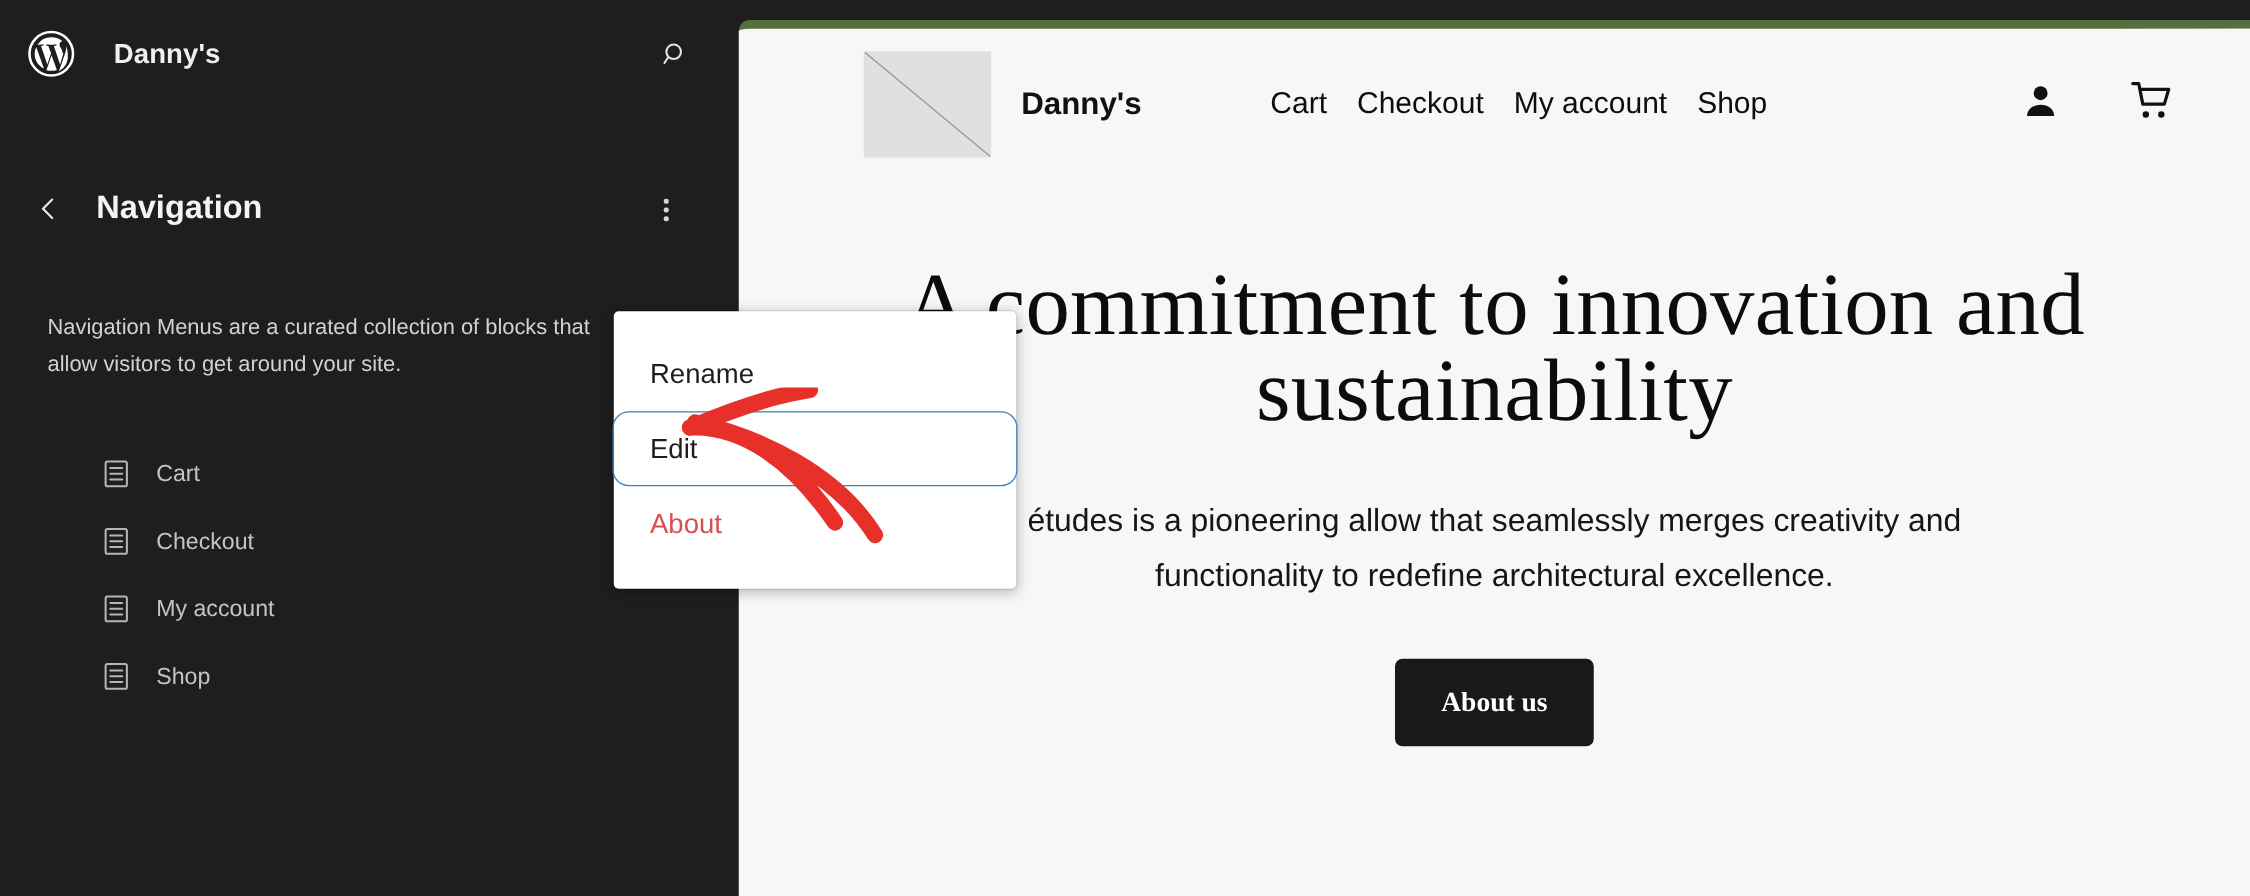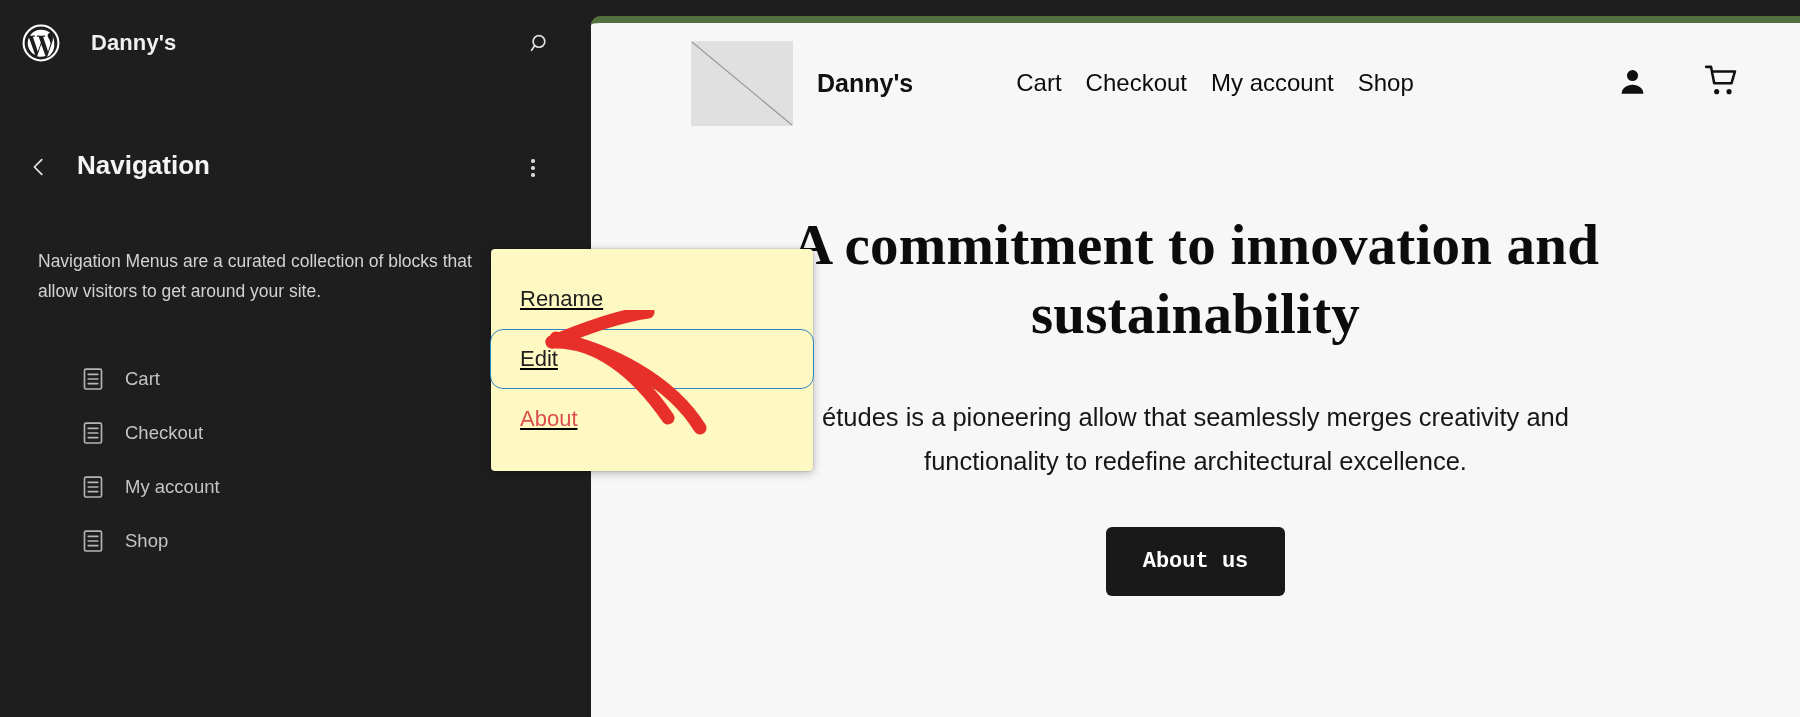--- a/index.html
+++ b/index.html
@@ -168,23 +168,23 @@
     padding-right: 4px;
   }
   .hdr-icon { cursor: pointer; display: block; }
 
   .hero {
     text-align: center;
     padding: 67px 110px 0 110px;
   }
   .hero h1 {
     font-family: "Liberation Serif", serif;
-    font-size: 57px;
+    font-size: 71px;
     line-height: 69px;
-    font-weight: 700;
+    font-weight: 400;
     color: #0c0c0c;
     letter-spacing: .2px;
   }
   .hero p {
     margin: 47px auto 0 auto;
     max-width: 810px;
     font-size: 25.5px;
     line-height: 44px;
     color: #161616;
   }
@@ -192,36 +192,35 @@
     display: inline-block;
     margin-top: 44px;
     background: #191919;
     color: #fff;
     font-size: 22px;
     font-weight: 700;
     padding: 22px 37px;
     border: none;
     border-radius: 6px;
     cursor: pointer;
-    font-family: Liberation Mono, monospace;
+    font-family: Liberation Serif, serif;
     text-align: center;
   }
 
   
   .dropdown {
     position: absolute;
     left: 491px;
     top: 249px;
     width: 322px;
-    background: #fef9c3;
+    background: #ffffff;
     border-radius: 4px;
     box-shadow: 0 2px 10px rgba(0,0,0,.28), 0 0 0 1px rgba(0,0,0,.07);
     padding: 20px 0 22px 0;
     z-index: 40;
-    text-decoration: underline;
   }
   .menu-item {
     display: flex;
     align-items: center;
     height: 60px;
     padding-left: 29px;
     font-size: 22px;
     color: #1e1e1e;
     cursor: pointer;
   }

